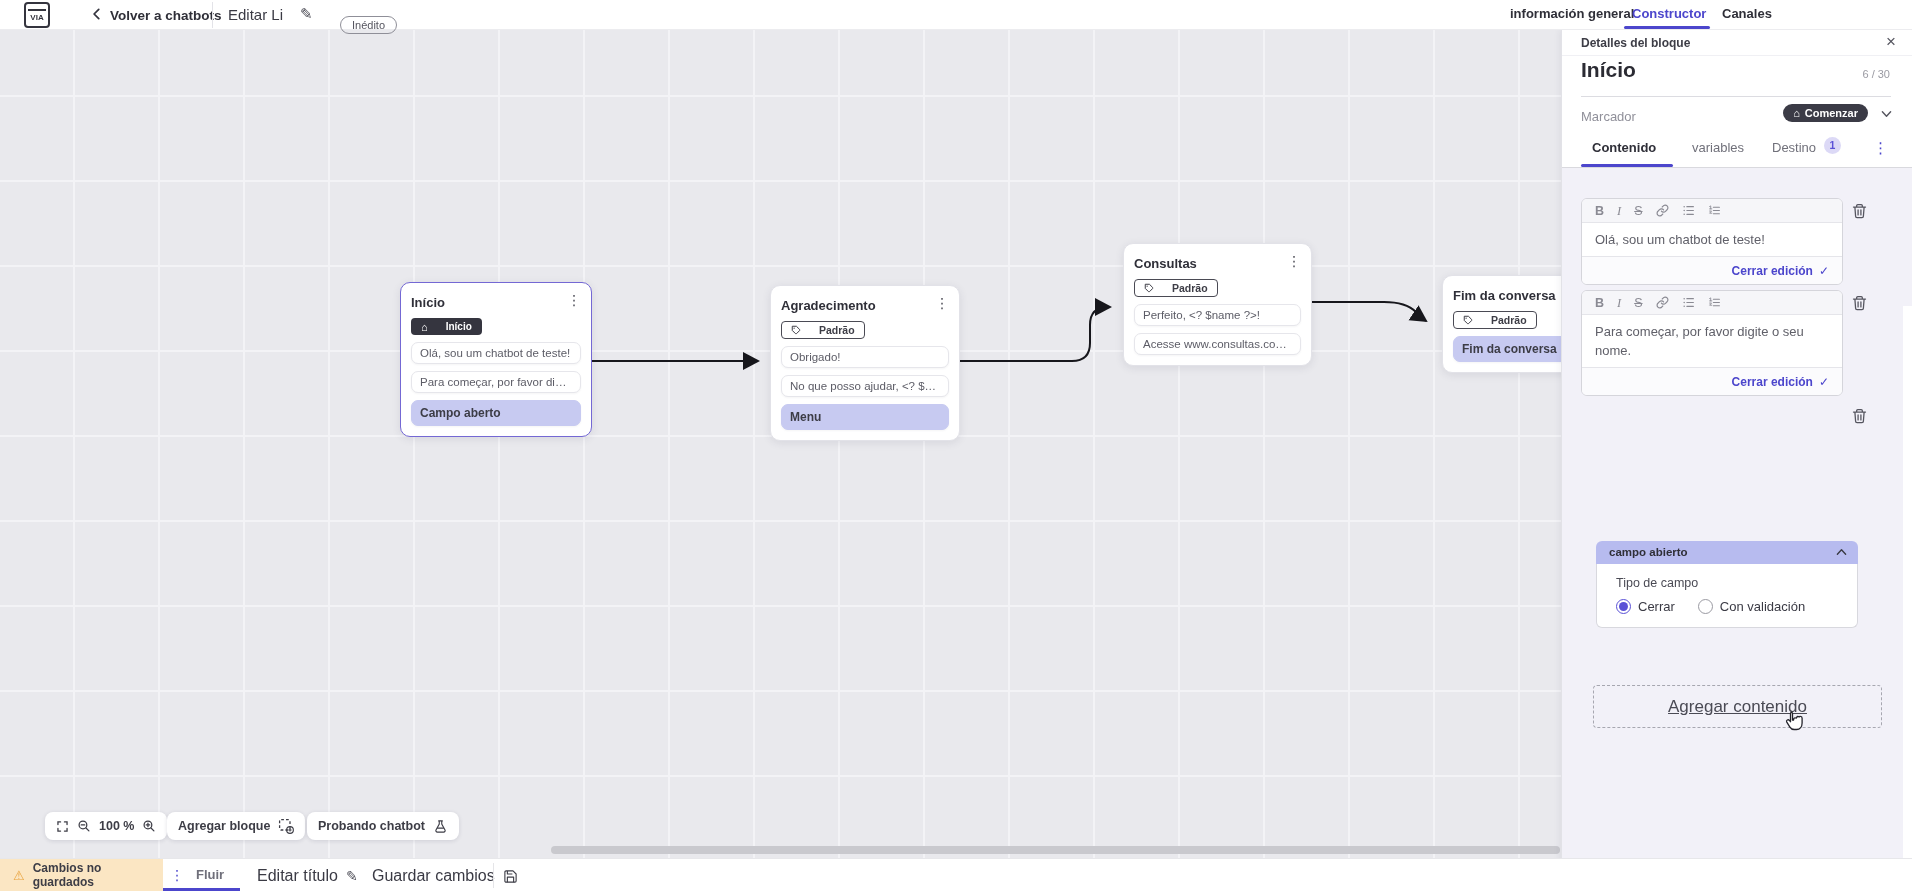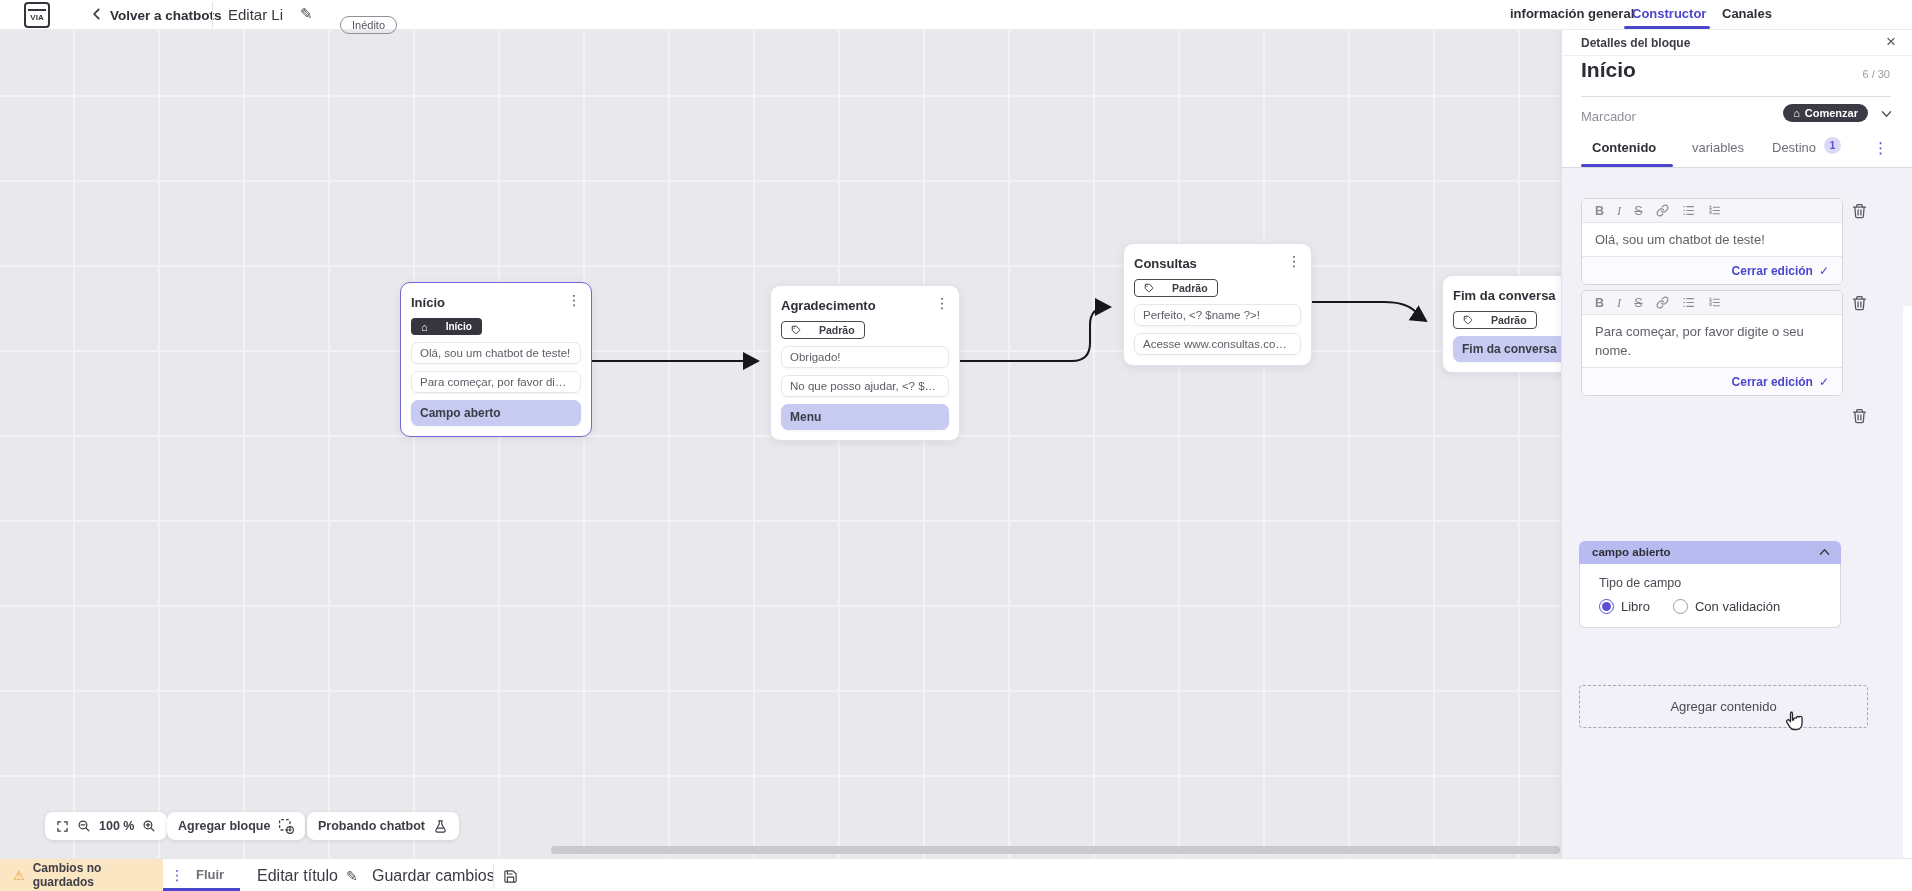--- a/index.html
+++ b/index.html
@@ -70,36 +70,36 @@
   .editor { position:absolute; left:19px; width:262px; background:#fff; border:1px solid #d5d5db; border-radius:6px; overflow:hidden; }
   .ed-toolbar { height:24px; background:#f6f6f9; border-bottom:1px solid #e5e5ea; display:flex; align-items:center; gap:13px; padding:0 13px; color:#8a8a93; }
   .ed-toolbar .tbt { font-size:12.5px; cursor:pointer; line-height:12px; }
   .tbt.b { font-weight:bold; } .tbt.i { font-style:italic; font-family:"Liberation Serif",serif; } .tbt.s { text-decoration:line-through; }
   .ed-content { padding:7px 13px; font-size:13px; color:#606069; line-height:19px; }
   .ed-footer { background:#fbfbfd; border-top:1px solid #e5e5ea; height:28px; display:flex; align-items:center; justify-content:flex-end; gap:6px; padding:0 13px; }
   .ed-close { font-size:12px; font-weight:bold; color:#4c46cc; cursor:pointer; }
   .ed-check { color:#4c46cc; font-size:12px; }
   .trash { position:absolute; left:289px; width:17px; height:18px; cursor:pointer; }
 
-  #openfield { position:absolute; left:17px; top:373px; width:262px; }
+  #openfield { position:absolute; left:34px; top:373px; width:262px; }
   #of-header { height:23px; background:#b7bbef; border-radius:6px 6px 0 0; position:relative; }
   #of-header .t { position:absolute; left:13px; top:5px; font-size:11.5px; font-weight:600; color:#2f2f38; }
   #of-chevron { position:absolute; right:11px; top:7px; cursor:pointer; }
   #of-body { background:#fff; border:1px solid #d8d8de; border-top:none; border-radius:0 0 6px 6px; padding:12px 15px 13px 19px; }
   #of-type-label { font-size:12.5px; color:#4a4a54; }
   .radio-row { display:flex; align-items:center; gap:7px; margin-top:9px; }
   .radio { width:15px; height:15px; border-radius:50%; position:relative; cursor:pointer; }
   .radio.sel { border:1.5px solid #5a51d6; }
   .radio.sel::after { content:""; position:absolute; left:1.5px; top:1.5px; width:9px; height:9px; border-radius:50%; background:#5a51d6; }
   .radio.unsel { border:1.5px solid #9a9aa2; background:#fff; }
   .radio-label { font-size:13px; color:#3a3a44; margin-right:16px; }
   #of-helper { margin-top:12px; font-size:11.5px; line-height:16px; color:#a0a0ab; }
 
-  #add-content { position:absolute; left:17px; top:517px; width:289px; height:43px; border:1.5px dashed #a7a7b0; border-radius:4px;
-    display:flex; align-items:center; justify-content:center; font-size:13px; color:#4a4a54; cursor:pointer; }
+  #add-content { position:absolute; left:31px; top:517px; width:289px; height:43px; border:1.5px dashed #a7a7b0; border-radius:4px;
+    display:flex; align-items:center; justify-content:center; font-size:17px; color:#4a4a54; cursor:pointer;text-decoration:underline; }
   #hand-cursor { position:absolute; left:220px; top:540px; }
   #panel-gutter { position:absolute; right:0; top:138px; width:9px; height:710px; background:#fff; }
   #panel-bottom { position:absolute; left:0; bottom:0; width:100%; height:13px; background:#fff; }
   #corner-arrow { position:absolute; right:7px; bottom:5px; width:0; height:0; border-left:7px solid #2a2a32; border-top:4px solid transparent; border-bottom:4px solid transparent; transform:rotate(18deg); }
 
   
   #bottombar { position:absolute; left:0; top:858px; width:1912px; height:33px; background:#fff; border-top:1px solid #e7e7ea; z-index:30; }
   #unsaved-chip { position:absolute; left:0; top:0; width:163px; height:32px; background:#fbe6c3; display:flex; align-items:center; gap:8px; padding-left:13px; }
   #unsaved-chip .warn { color:#e9a23b; font-size:13px; }
   #unsaved-chip .t { font-size:12px; font-weight:bold; color:#3d3d46; }
@@ -354,21 +354,21 @@
           <span id="of-chevron">
             <svg width="11" height="8" viewBox="0 0 24 16" fill="none" stroke="#3a3a44" stroke-width="3" stroke-linecap="round" stroke-linejoin="round">
                 <polyline points="3 13 12 3 21 13"></polyline>
               </svg>
           </span>
         </div>
         <div id="of-body">
           <div id="of-type-label">Tipo de campo</div>
           <div class="radio-row">
             <span class="radio sel"></span>
-            <span class="radio-label">Libro</span>
+            <span class="radio-label">Cerrar</span>
             <span class="radio unsel"></span>
             <span class="radio-label">Con validación</span>
           </div>
         </div>
       </div>
       <span class="trash" style="top:239px">
         <svg width="17" height="18" viewBox="0 0 24 24" fill="none" stroke="#55555f" stroke-width="1.8" stroke-linecap="round">
             <path d="M3.5 6.5h17M8 6V4.5A1.5 1.5 0 0 1 9.5 3h5A1.5 1.5 0 0 1 16 4.5V6M5.5 6.5l1 13a2 2 0 0 0 2 2h7a2 2 0 0 0 2-2l1-13"></path>
             <path d="M10 10.5v7M14 10.5v7"></path>
           </svg>

